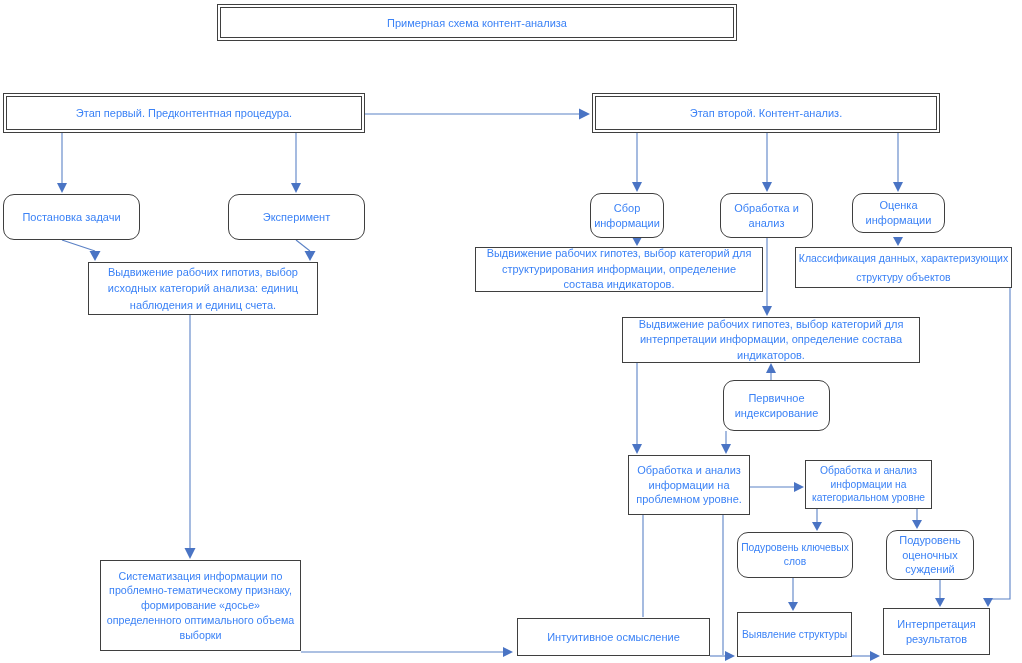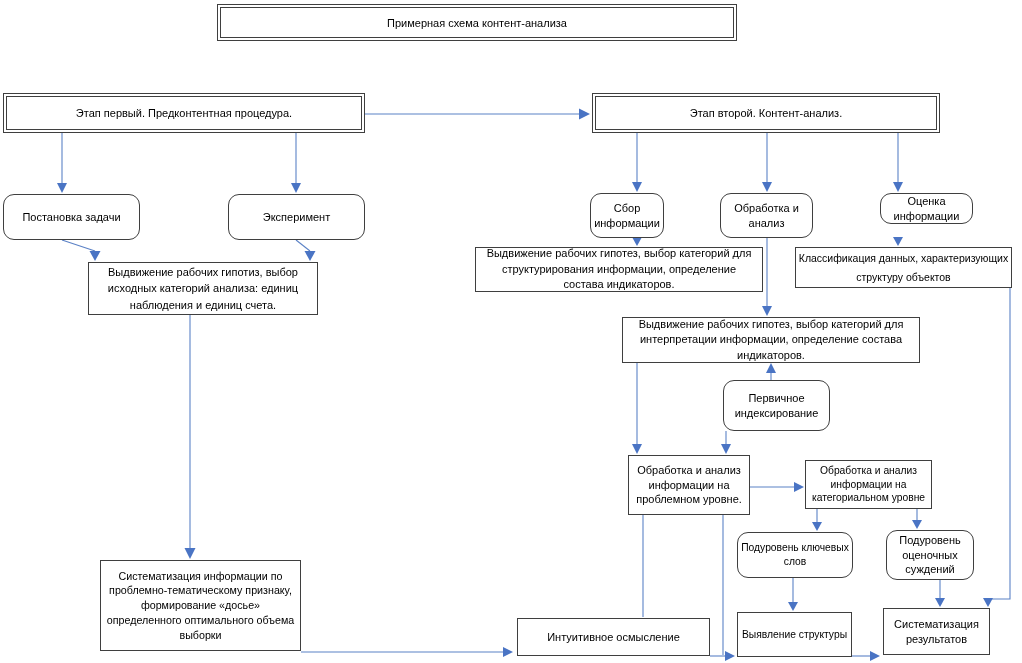--- a/index.html
+++ b/index.html
@@ -1,18 +1,18 @@
 <!DOCTYPE html>
 <html><head>
 <meta charset="utf-8">
 <style>
   html,body{margin:0;padding:0;background:#ffffff;}
   .canvas{
     position:relative;width:1022px;height:663px;background:#fff;overflow:hidden;
-    font-family:"Liberation Sans","DejaVu Sans",sans-serif;color:#000000;
+    font-family:"Liberation Sans","DejaVu Sans",sans-serif;color:#3b82f6;
   }
   svg{position:absolute;left:0;top:0;}
   svg line, svg polyline{stroke:#5b82c6;stroke-width:1.1;fill:none;}
   svg path{fill:#4a74c4;stroke:none;}
   .node{
     position:absolute;box-sizing:border-box;border:1px solid #3f3f3f;background:#fff;
     display:flex;align-items:center;justify-content:center;text-align:center;
     font-size:11px;line-height:1.32;padding:2px 5px;
   }
   .rounded{border-radius:11px;}
@@ -117,21 +117,21 @@
   <div class="node rounded" style="left:228px;top:194px;width:137px;height:46px;">Эксперимент</div>
 
   <div class="node loose" style="left:88px;top:262px;width:230px;height:53px;text-align:center;">Выдвижение рабочих гипотиз, выбор исходных категорий анализа: единиц наблюдения и единиц счета.</div>
 
   <div class="node sys" style="left:100px;top:560px;width:201px;height:91px;">Систематизация информации по проблемно-тематическому признаку, формирование «досье» определенного оптимального объема выборки</div>
 
   <div class="node rounded" style="left:590px;top:193px;width:74px;height:45px;">Сбор информации</div>
 
   <div class="node rounded" style="left:720px;top:193px;width:93px;height:45px;">Обработка и анализ</div>
 
-  <div class="node rounded" style="left:880px;top:193px;width:93px;height:31px;text-align:center;">Оценка информации</div>
+  <div class="node rounded" style="left:852px;top:193px;width:93px;height:40px;text-align:center;">Оценка информации</div>
 
   <div class="node mid" style="left:475px;top:247px;width:288px;height:45px;">Выдвижение рабочих гипотез, выбор категорий для структурирования информации, определение состава индикаторов.</div>
 
   <div class="node cls" style="left:795px;top:247px;width:217px;height:41px;">Классификация данных, характеризующих структуру объектов</div>
 
   <div class="node mid" style="left:622px;top:317px;width:298px;height:46px;">Выдвижение рабочих гипотез, выбор категорий для интерпретации информации, определение состава индикаторов.</div>
 
   <div class="node rounded" style="left:723px;top:380px;width:107px;height:51px;">Первичное индексирование</div>
 
   <div class="node" style="left:628px;top:455px;width:122px;height:60px;">Обработка и анализ информации на проблемном уровне.</div>
@@ -139,15 +139,15 @@
   <div class="node tight" style="left:805px;top:460px;width:127px;height:49px;">Обработка и анализ информации на категориальном уровне</div>
 
   <div class="node rounded tight" style="left:737px;top:532px;width:116px;height:46px;">Подуровень ключевых слов</div>
 
   <div class="node rounded" style="left:886px;top:530px;width:88px;height:50px;">Подуровень оценочных суждений</div>
 
   <div class="node" style="left:517px;top:618px;width:193px;height:38px;">Интуитивное осмысление</div>
 
   <div class="node tight" style="left:737px;top:612px;width:115px;height:45px;">Выявление структуры</div>
 
-  <div class="node" style="left:883px;top:608px;width:107px;height:47px;">Систематизация результатов</div>
+  <div class="node" style="left:883px;top:608px;width:107px;height:47px;">Интерпретация результатов</div>
 
 </div>
 
 </body></html>

